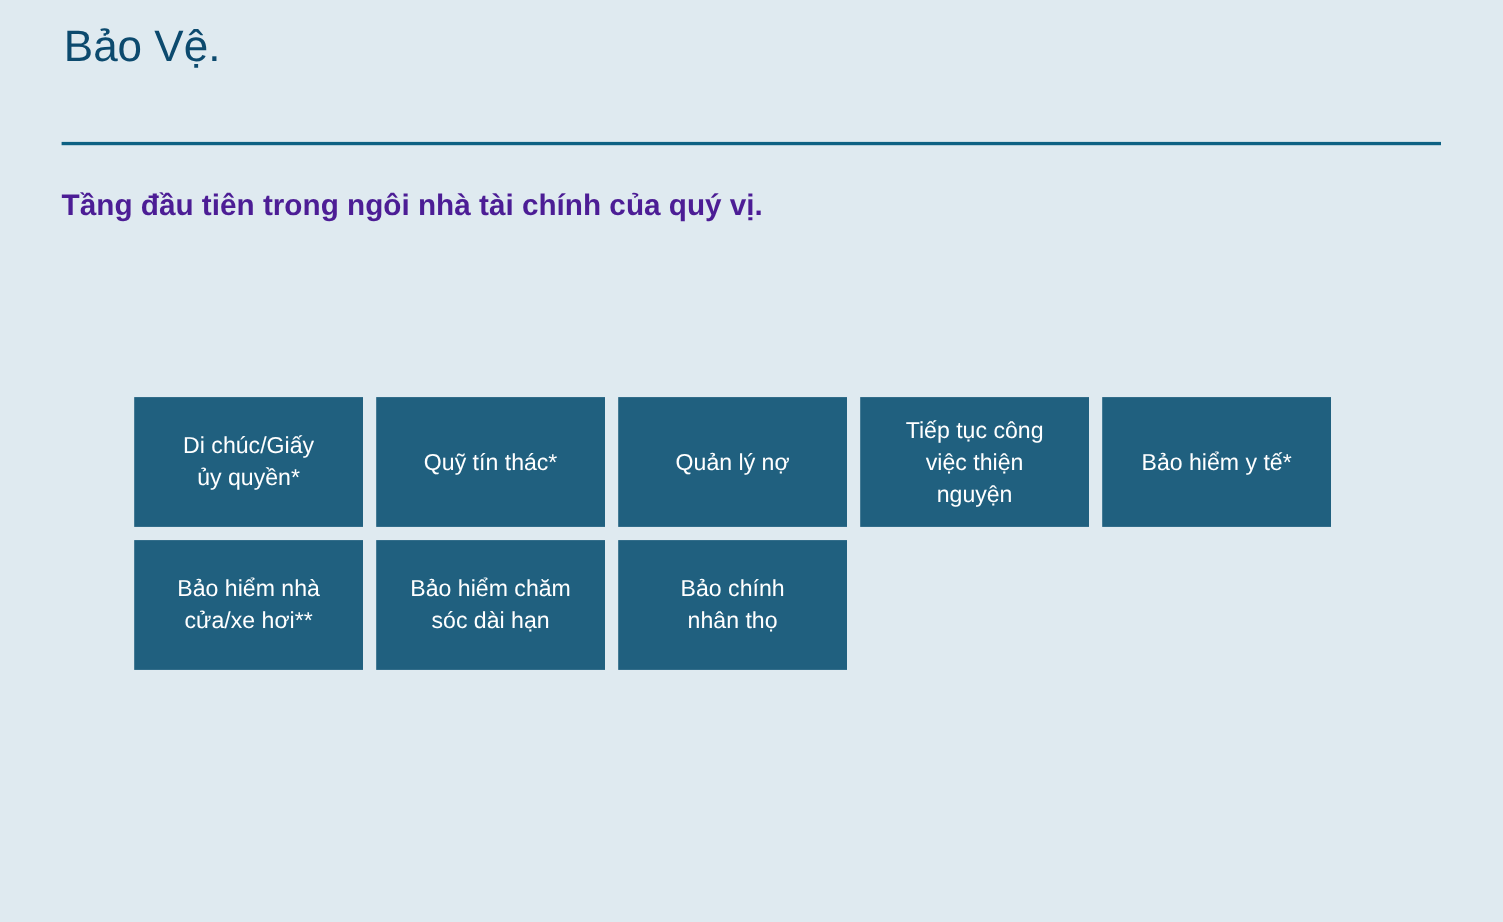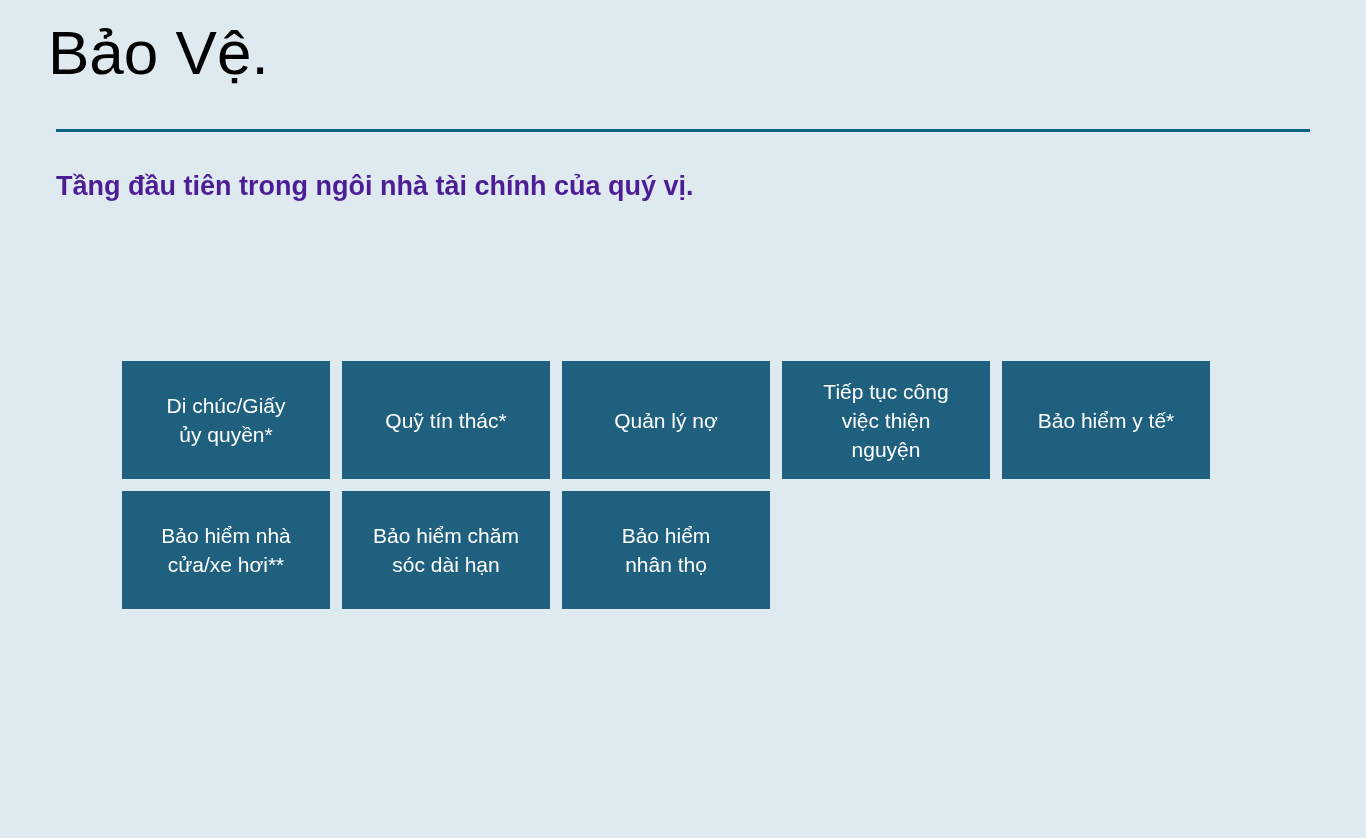--- a/index.html
+++ b/index.html
@@ -14,27 +14,27 @@
     overflow: hidden;
   }
   .slide {
     position: relative;
     width: 1366px;
     height: 838px;
     background: #dfeaf0;
   }
   .title {
     position: absolute;
-    left: 48px;
+    left: 58px;
     top: 22px;
-    font-size: 62px;
+    font-size: 40px;
     font-weight: 300;
     line-height: 1;
     letter-spacing: 0px;
-    color: #000000;
+    color: #0c4a6e;
     white-space: nowrap;
   }
   .title-rule {
     position: absolute;
     left: 56px;
     top: 129px;
     width: 1254px;
     height: 3px;
     background: #0d6183;
   }
@@ -108,18 +108,18 @@
     </div>
     <div class="cell">
       <span class="cell-text">Bảo hiểm nhà
 cửa/xe hơi**</span>
     </div>
     <div class="cell">
       <span class="cell-text">Bảo hiểm chăm
 sóc dài hạn</span>
     </div>
     <div class="cell">
-      <span class="cell-text">Bảo hiểm
+      <span class="cell-text">Bảo chính
 nhân thọ</span>
     </div>
   </div>
 
 </div>
 
 </body></html>

